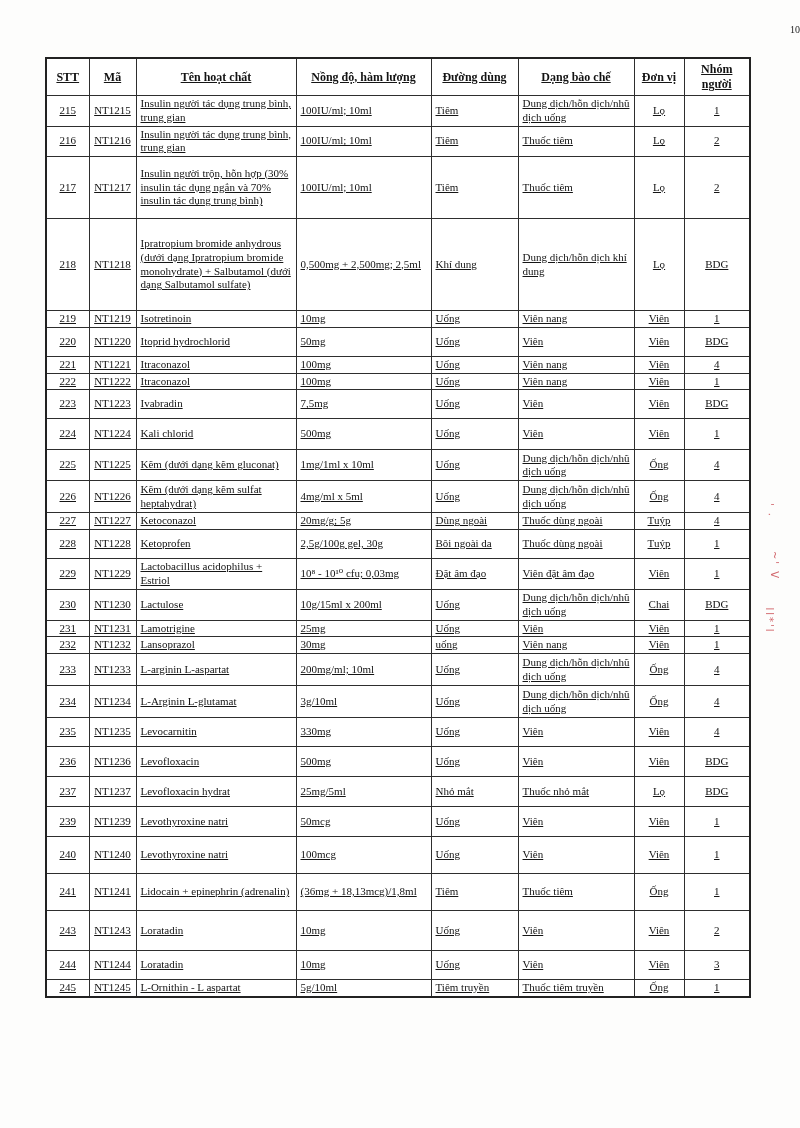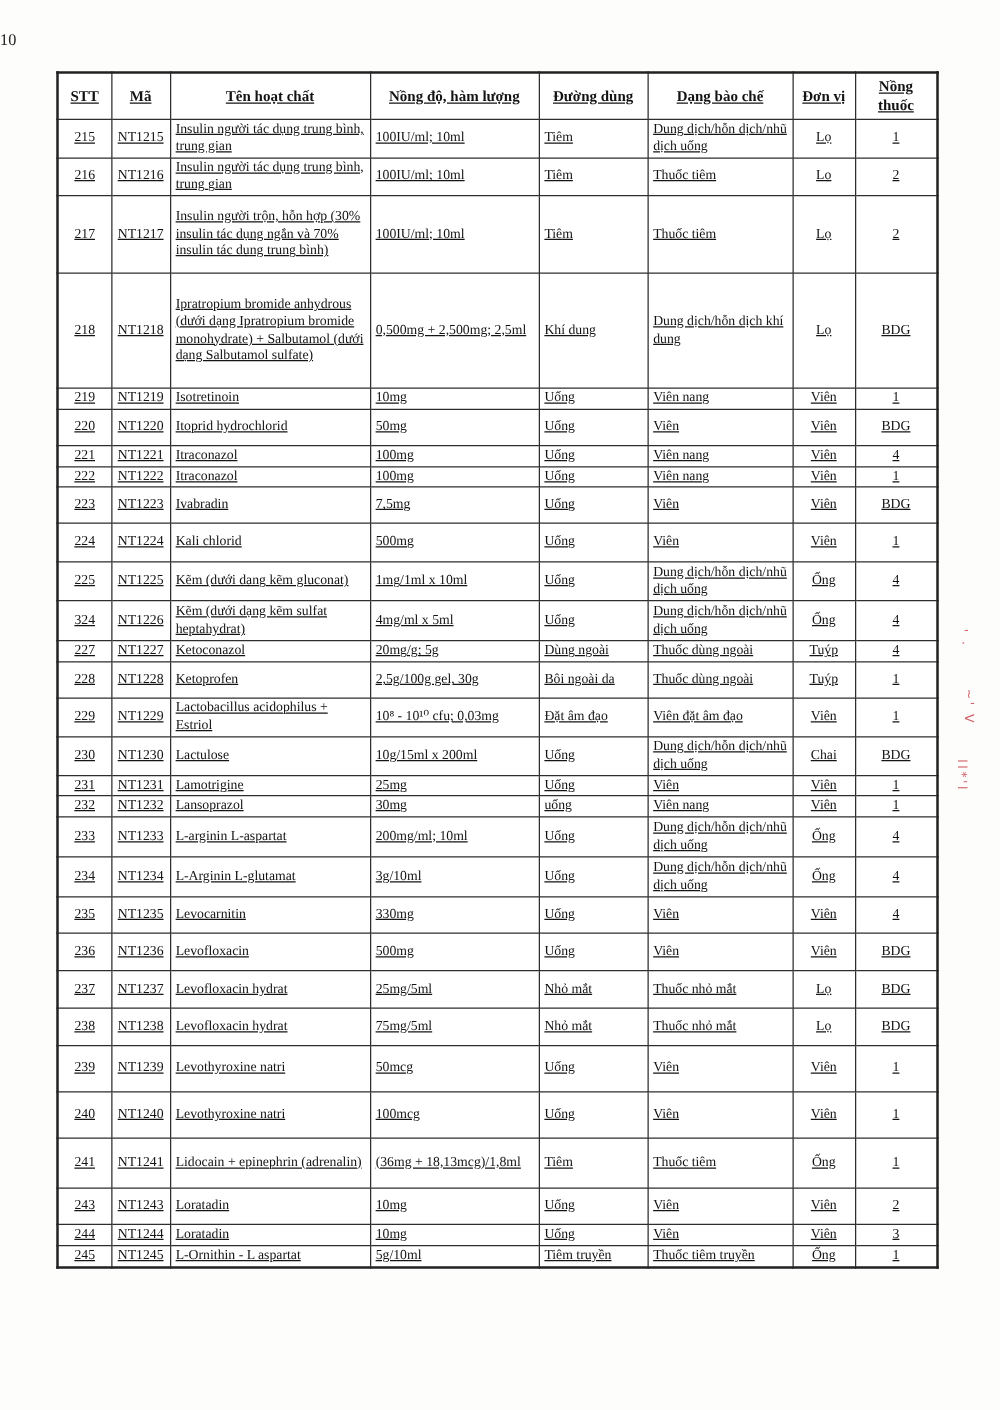--- a/index.html
+++ b/index.html
@@ -6,21 +6,21 @@
   body{
     width:800px;height:1128px;
     background:#fdfdfc;
     font-family:"Liberation Serif","DejaVu Serif",serif;
     color:#151515;
     position:relative;
     overflow:hidden;
   }
   .page-number{
     position:absolute;top:24px;left:0;width:800px;
-    text-align:left;font-size:13px;color:#222;
+    text-align:right;font-size:10px;color:#222;
   }
   table.drug{
     position:absolute;top:57px;left:45px;
     border-collapse:collapse;
     table-layout:fixed;
     width:706px;
     background:#fff;
     text-decoration:underline;
   }
   table.drug th,table.drug td{
@@ -93,21 +93,21 @@
   </colgroup>
   <thead>
     <tr>
       <th>STT</th>
       <th>Mã</th>
       <th>Tên hoạt chất</th>
       <th>Nồng độ, hàm lượng</th>
       <th>Đường dùng</th>
       <th>Dạng bào chế</th>
       <th>Đơn vị</th>
-      <th>Nồng thuốc</th>
+      <th>Nhóm người</th>
     </tr>
   </thead>
   <tbody>
   <tr>
     <td class="c-stt">215</td>
     <td class="c-ma">NT1215</td>
     <td class="c-ten">Insulin người tác dụng trung bình, trung gian</td>
     <td class="c-nongdo">100IU/ml; 10ml</td>
     <td class="c-duong">Tiêm</td>
     <td class="c-dang">Dung dịch/hỗn dịch/nhũ dịch uống</td>
@@ -219,21 +219,21 @@
     <td class="c-ma">NT1225</td>
     <td class="c-ten">Kẽm (dưới dạng kẽm gluconat)</td>
     <td class="c-nongdo">1mg/1ml x 10ml</td>
     <td class="c-duong">Uống</td>
     <td class="c-dang">Dung dịch/hỗn dịch/nhũ dịch uống</td>
     <td class="c-donvi">Ống</td>
     <td class="c-nhom">4</td>
   </tr>
 
   <tr>
-    <td class="c-stt">324</td>
+    <td class="c-stt">226</td>
     <td class="c-ma">NT1226</td>
     <td class="c-ten">Kẽm (dưới dạng kẽm sulfat heptahydrat)</td>
     <td class="c-nongdo">4mg/ml x 5ml</td>
     <td class="c-duong">Uống</td>
     <td class="c-dang">Dung dịch/hỗn dịch/nhũ dịch uống</td>
     <td class="c-donvi">Ống</td>
     <td class="c-nhom">4</td>
   </tr>
 
   <tr>
@@ -350,30 +350,20 @@
     <td class="c-stt">237</td>
     <td class="c-ma">NT1237</td>
     <td class="c-ten">Levofloxacin hydrat</td>
     <td class="c-nongdo">25mg/5ml</td>
     <td class="c-duong">Nhỏ mắt</td>
     <td class="c-dang">Thuốc nhỏ mắt</td>
     <td class="c-donvi">Lọ</td>
     <td class="c-nhom">BDG</td>
   </tr>
 
-  <tr>
-    <td class="c-stt">238</td>
-    <td class="c-ma">NT1238</td>
-    <td class="c-ten">Levofloxacin hydrat</td>
-    <td class="c-nongdo">75mg/5ml</td>
-    <td class="c-duong">Nhỏ mắt</td>
-    <td class="c-dang">Thuốc nhỏ mắt</td>
-    <td class="c-donvi">Lọ</td>
-    <td class="c-nhom">BDG</td>
-  </tr>
 
   <tr>
     <td class="c-stt">239</td>
     <td class="c-ma">NT1239</td>
     <td class="c-ten">Levothyroxine natri</td>
     <td class="c-nongdo">50mcg</td>
     <td class="c-duong">Uống</td>
     <td class="c-dang">Viên</td>
     <td class="c-donvi">Viên</td>
     <td class="c-nhom">1</td>

